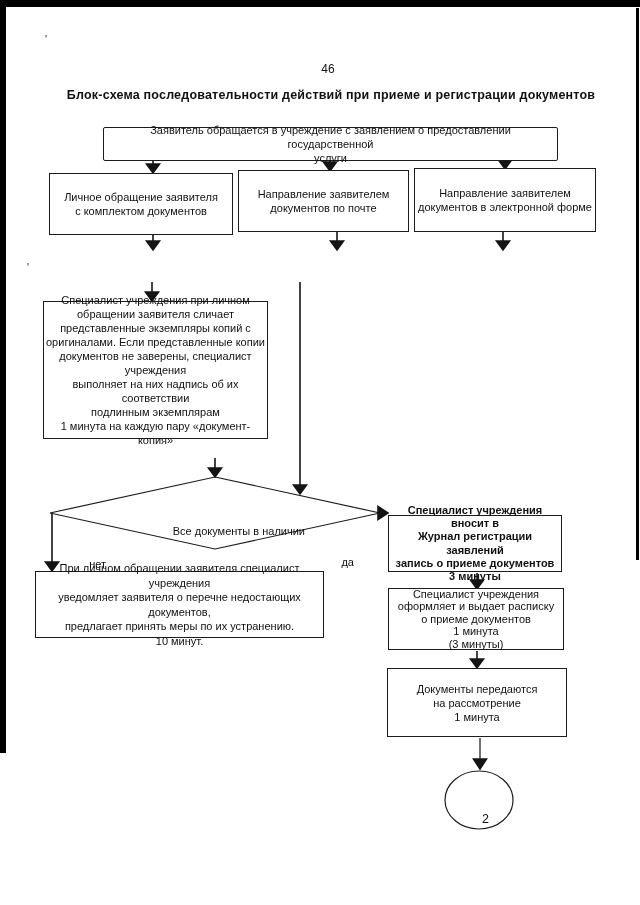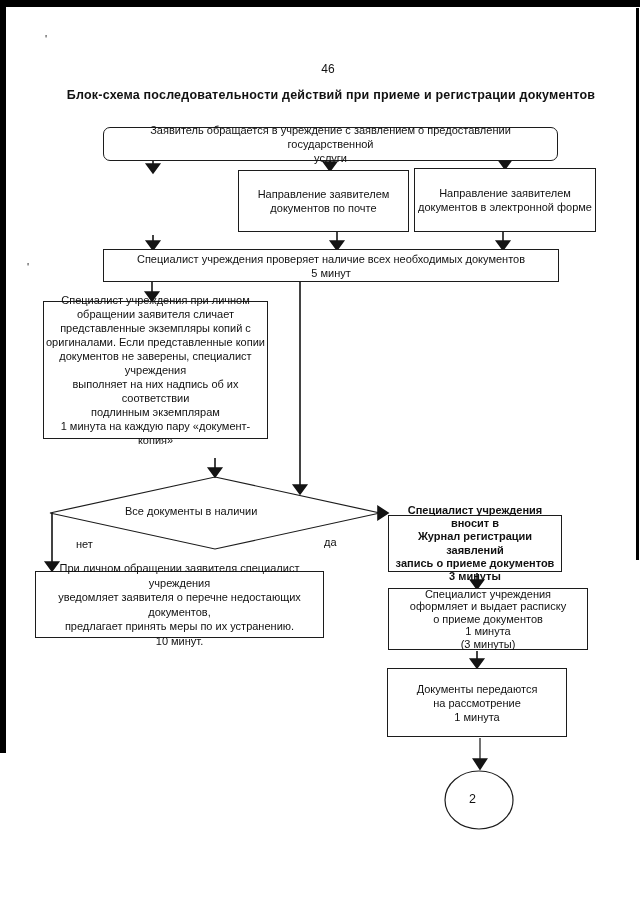--- a/index.html
+++ b/index.html
@@ -14,33 +14,33 @@
   
   .page-number{position:absolute;top:62px;left:0;width:656px;text-align:center;font-size:12px;}
   .page-title{position:absolute;top:88px;left:20px;width:622px;text-align:center;font-size:12.5px;font-weight:bold;letter-spacing:.2px;}
   
   .box{
     position:absolute;border:1.5px solid #1c1c1c;background:#fff;
     display:flex;align-items:center;justify-content:center;
     text-align:center;font-size:11px;line-height:14px;white-space:pre-line;
     z-index:2;padding:0 2px;box-sizing:border-box;
   }
-  .rounded{border-radius:7px;}
+  .rounded{border-radius:2px;}
   .n-start   {left:103px;top:127px;width:455px;height:34px;}
   .n-personal{left:49px; top:173px;width:184px;height:62px;}
   .n-mail    {left:238px;top:170px;width:171px;height:62px;}
   .n-electronic{left:414px;top:168px;width:182px;height:64px;}
   .n-check   {left:103px;top:249px;width:456px;height:33px;}
   .n-compare {left:43px; top:301px;width:225px;height:138px;}
   .n-notify  {left:35px; top:571px;width:289px;height:67px;line-height:14.5px;}
   .n-register{left:388px;top:515px;width:174px;height:57px;line-height:13.2px;font-weight:bold;}
-  .n-receipt {left:388px;top:588px;width:200px;height:62px;line-height:12.4px;}
+  .n-receipt {left:388px;top:588px;width:176px;height:62px;line-height:12.4px;}
   .n-transfer{left:387px;top:668px;width:180px;height:69px;text-align:center;}
   
-  .float-label{position:absolute;font-size:11px;z-index:3;text-align:left;}
+  .float-label{position:absolute;font-size:11px;z-index:3;text-align:right;margin-top:20px;}
   .decision-label{left:125px;top:505px;width:180px;}
   .no-label{left:76px;top:538px;width:30px;}
   .yes-label{left:324px;top:536px;width:30px;}
   .connector-label{left:469px;top:792px;width:20px;font-size:12.5px;}
   
   #wires{position:absolute;left:0;top:0;z-index:1;}
 </style>
 </head>
 <body>
 
@@ -99,27 +99,27 @@
       <polygon points="470.5,659 483.5,659 477,668"></polygon>
 
       <line x1="480" y1="738" x2="480" y2="760" stroke-width="1.2"></line>
       <polygon points="473.5,759 486.5,759 480,769"></polygon>
     </g>
   </svg>
 
   <div class="box rounded n-start">Заявитель обращается в учреждение с заявлением о предоставлении государственной
 услуги</div>
 
+  <div class="box n-personal">Личное обращение заявителя
+с комплектом документов</div>
   <div class="box n-mail">Направление заявителем
 документов по почте</div>
   <div class="box n-electronic">Направление заявителем
 документов в электронной форме</div>
 
-  <div class="box n-check">Специалист учреждения проверяет наличие всех необходимых документов
-5 минут</div>
   <div class="box n-compare">Специалист учреждения при личном
 обращении заявителя сличает
 представленные экземпляры копий с
 оригиналами. Если представленные копии
 документов не заверены, специалист
 учреждения
 выполняет на них надпись об их
 соответствии
 подлинным экземплярам
 1 минута на каждую пару «документ-копия»</div>

